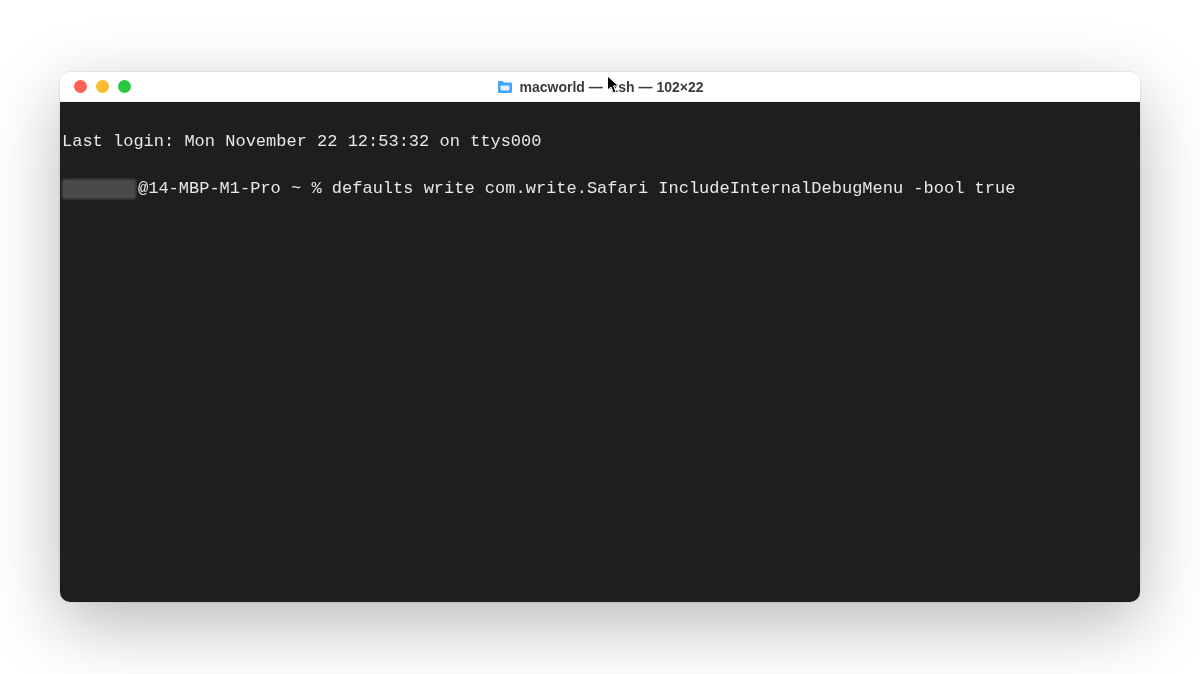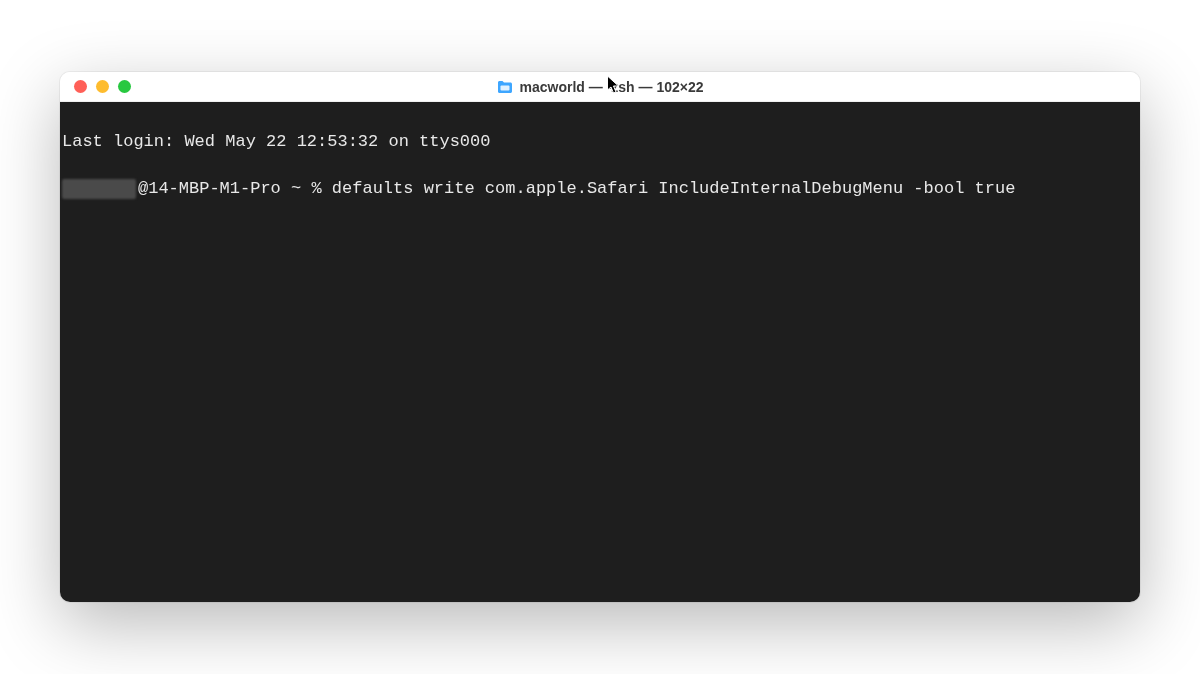--- a/index.html
+++ b/index.html
@@ -126,17 +126,17 @@
       <span>macworld — -zsh — 102×22</span>
       <span class="mouse-cursor">
         <svg width="14" height="20" viewBox="0 0 14 20">
           <path d="M1 1 L1 15 L4.5 12 L7 18 L9.5 17 L7 11 L12 11 Z" fill="#000000" stroke="#ffffff" stroke-width="1"></path>
         </svg>
       </span>
     </div>
   </div>
 
   <div class="terminal-body">
-<div class="term-line">Last login: Wed May 22 12:53:32 on ttys000</div>
-<div class="term-line"><span class="redacted"></span><span>@14-MBP-M1-Pro</span> <span>~</span> <span>%</span> <span>defaults write com.apple.Safari IncludeInternalDebugMenu -bool true</span></div>
+<div class="term-line">Last login: Mon November 22 12:53:32 on ttys000</div>
+<div class="term-line"><span class="redacted"></span><span>@14-MBP-M1-Pro</span> <span>~</span> <span>%</span> <span>defaults write com.write.Safari IncludeInternalDebugMenu -bool true</span></div>
   </div>
 
 </div>
 
 </body></html>

